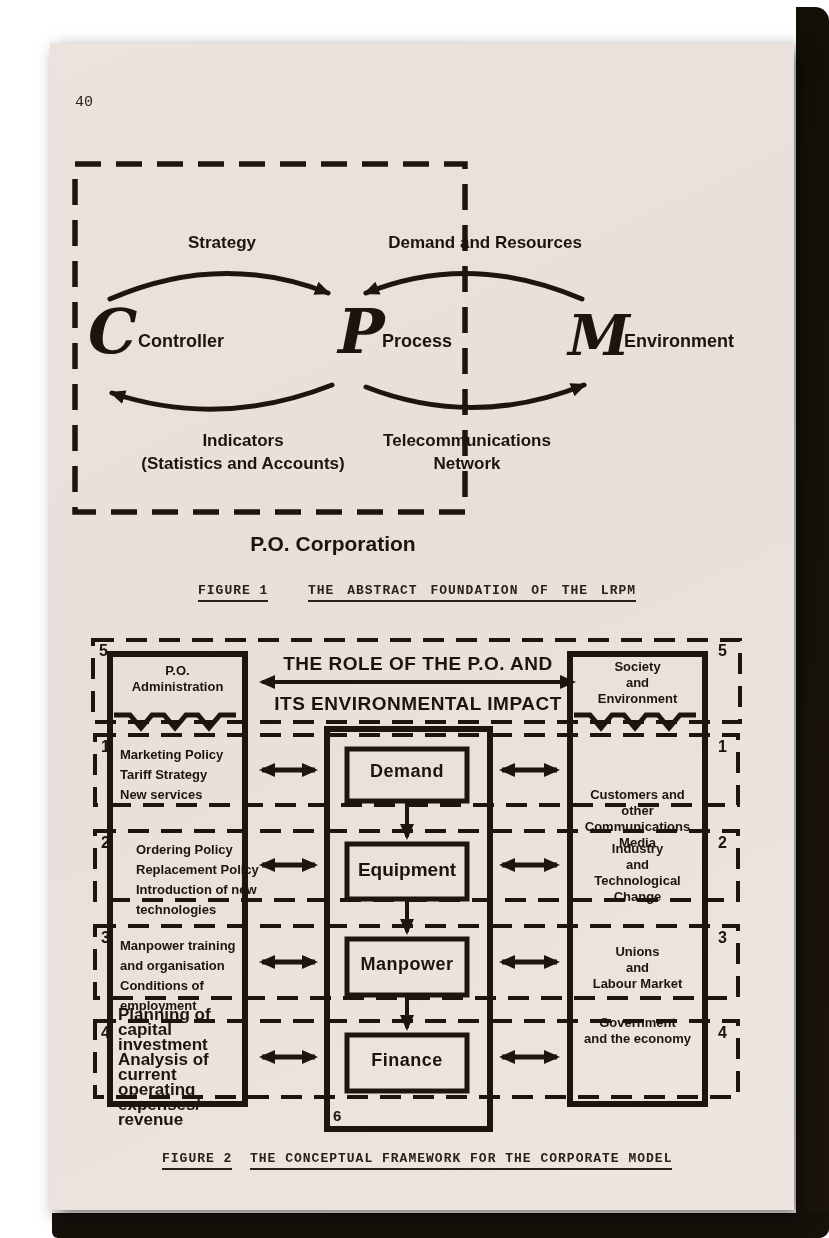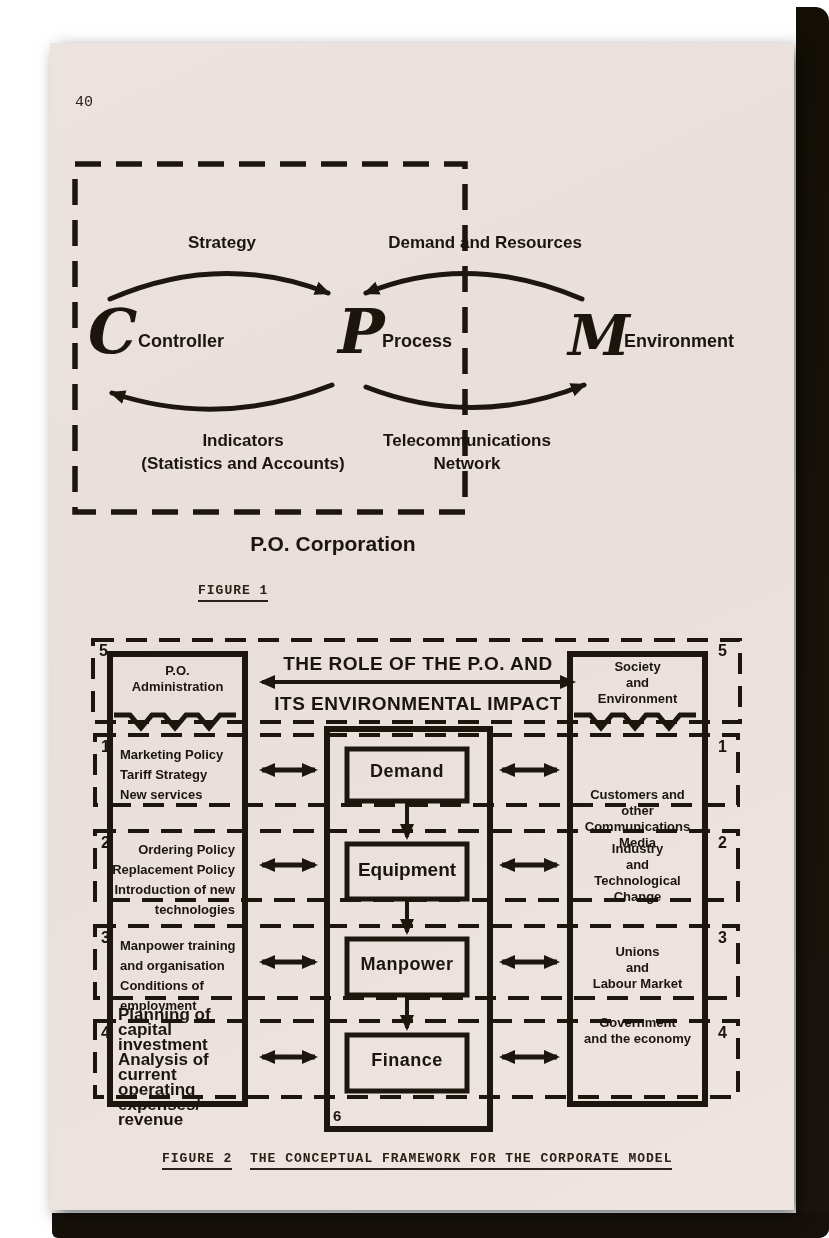--- a/index.html
+++ b/index.html
@@ -111,20 +111,21 @@
   <div class="txt b nodeLabel" style="left:574px;top:288px;">Environment</div>
 
   <div class="txt b arcLabel ctr pre" style="left:58px;top:386px;width:270px;">Indicators
 (Statistics and Accounts)</div>
   <div class="txt b arcLabel ctr pre" style="left:312px;top:386px;width:210px;">Telecommunications
 Network</div>
 
   <div class="txt b ctr" style="left:163px;top:489px;width:240px;font-size:21px;">P.O. Corporation</div>
 
   <div class="txt mono cap" style="left:148px;top:540px;"><span class="uline">FIGURE 1</span></div>
+  <div class="txt mono cap" style="left:258px;top:540px;word-spacing:4px;"><span class="uline">THE ABSTRACT FOUNDATION OF THE LRPM</span></div>
 
   <div class="txt b fig2title ctr" style="left:208px;top:610px;width:320px;">THE ROLE OF THE P.O. AND</div>
   <div class="txt b fig2title ctr" style="left:208px;top:650px;width:320px;">ITS ENVIRONMENTAL IMPACT</div>
 
   <div class="txt b rowNum" style="left:49px;top:599px;">5</div>
   <div class="txt b rowNum" style="left:51px;top:695px;">1</div>
   <div class="txt b rowNum" style="left:51px;top:791px;">2</div>
   <div class="txt b rowNum" style="left:51px;top:886px;">3</div>
   <div class="txt b rowNum" style="left:51px;top:981px;">4</div>
 
@@ -132,21 +133,21 @@
   <div class="txt b rowNum" style="left:668px;top:695px;">1</div>
   <div class="txt b rowNum" style="left:668px;top:791px;">2</div>
   <div class="txt b rowNum" style="left:668px;top:886px;">3</div>
   <div class="txt b rowNum" style="left:668px;top:981px;">4</div>
 
   <div class="txt b colTxt ctr pre" style="left:62px;top:620px;width:131px;">P.O.
 Administration</div>
   <div class="txt b colTxtL pre" style="left:70px;top:702px;width:122px;">Marketing Policy
 Tariff Strategy
 New services</div>
-  <div class="txt b colTxtL pre" style="left:61px;top:797px;width:124px;text-align:right;">Ordering Policy
+  <div class="txt b colTxtL pre" style="left:86px;top:797px;width:124px;">Ordering Policy
 Replacement Policy
 Introduction of new
 technologies</div>
   <div class="txt b colTxtL pre" style="left:70px;top:893px;width:124px;">Manpower training
 and organisation
 Conditions of
 employment</div>
   <div class="txt b colTxtL pre" style="left:68px;top:964px;width:128px;font-size:17px;line-height:15px;">Planning of capital
 investment
 Analysis of current

